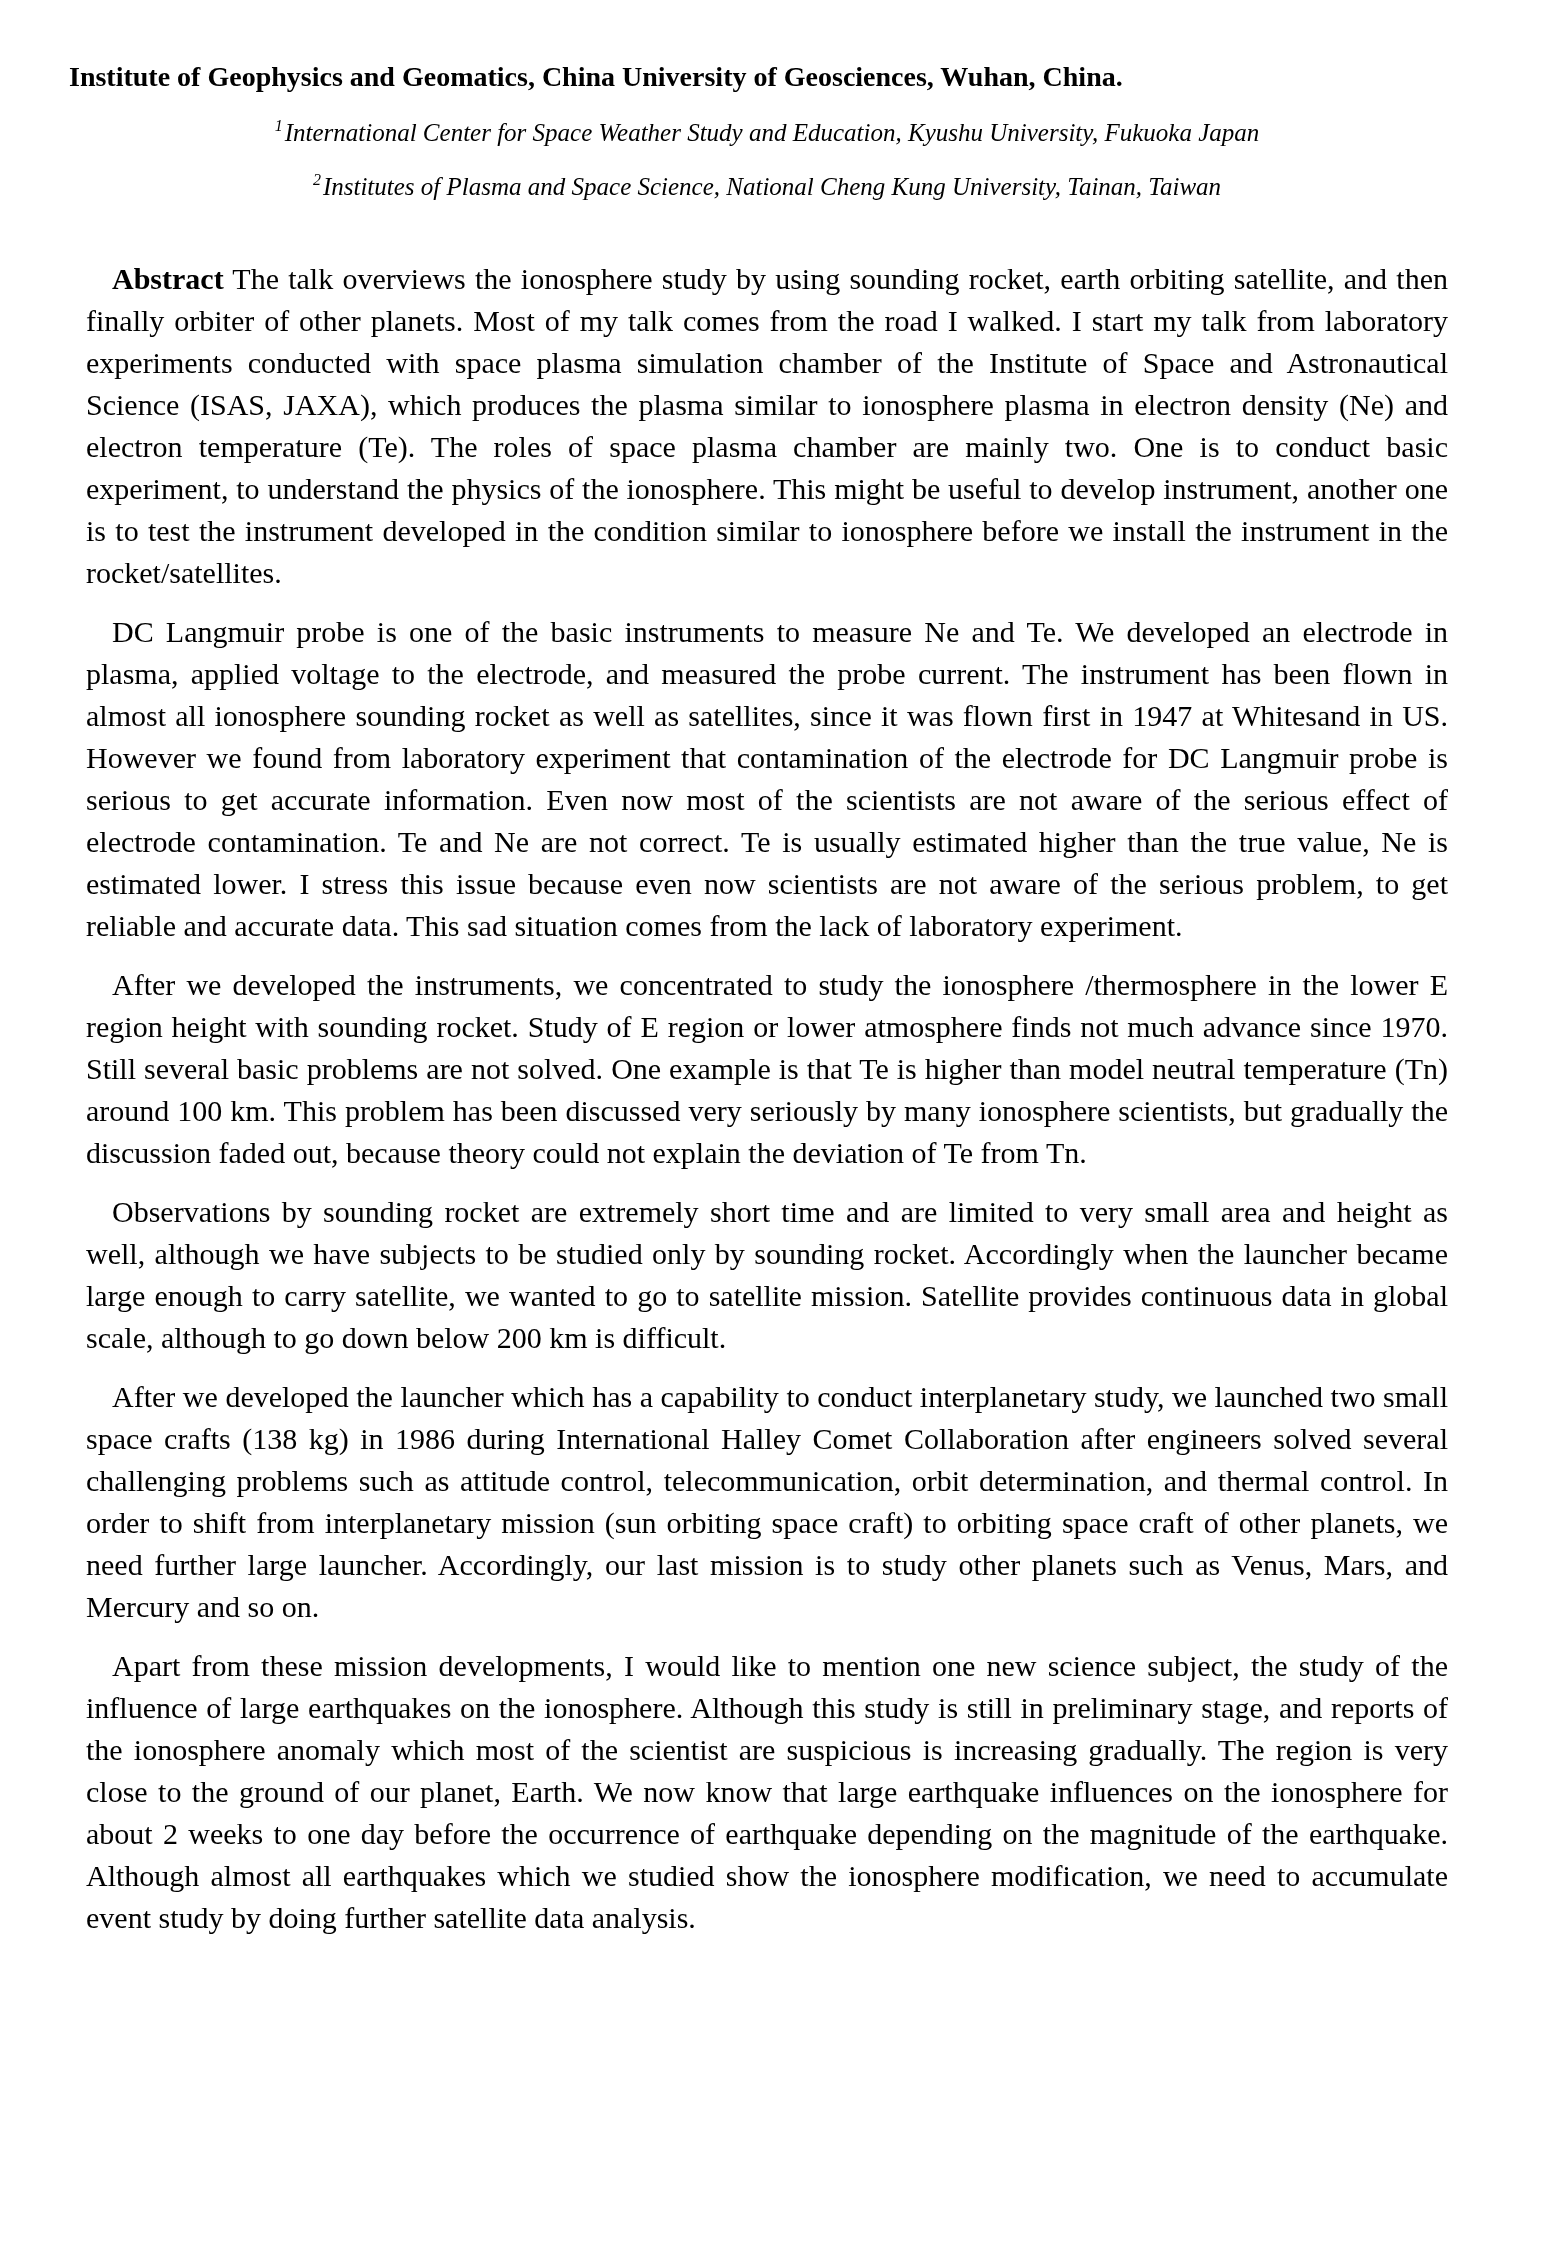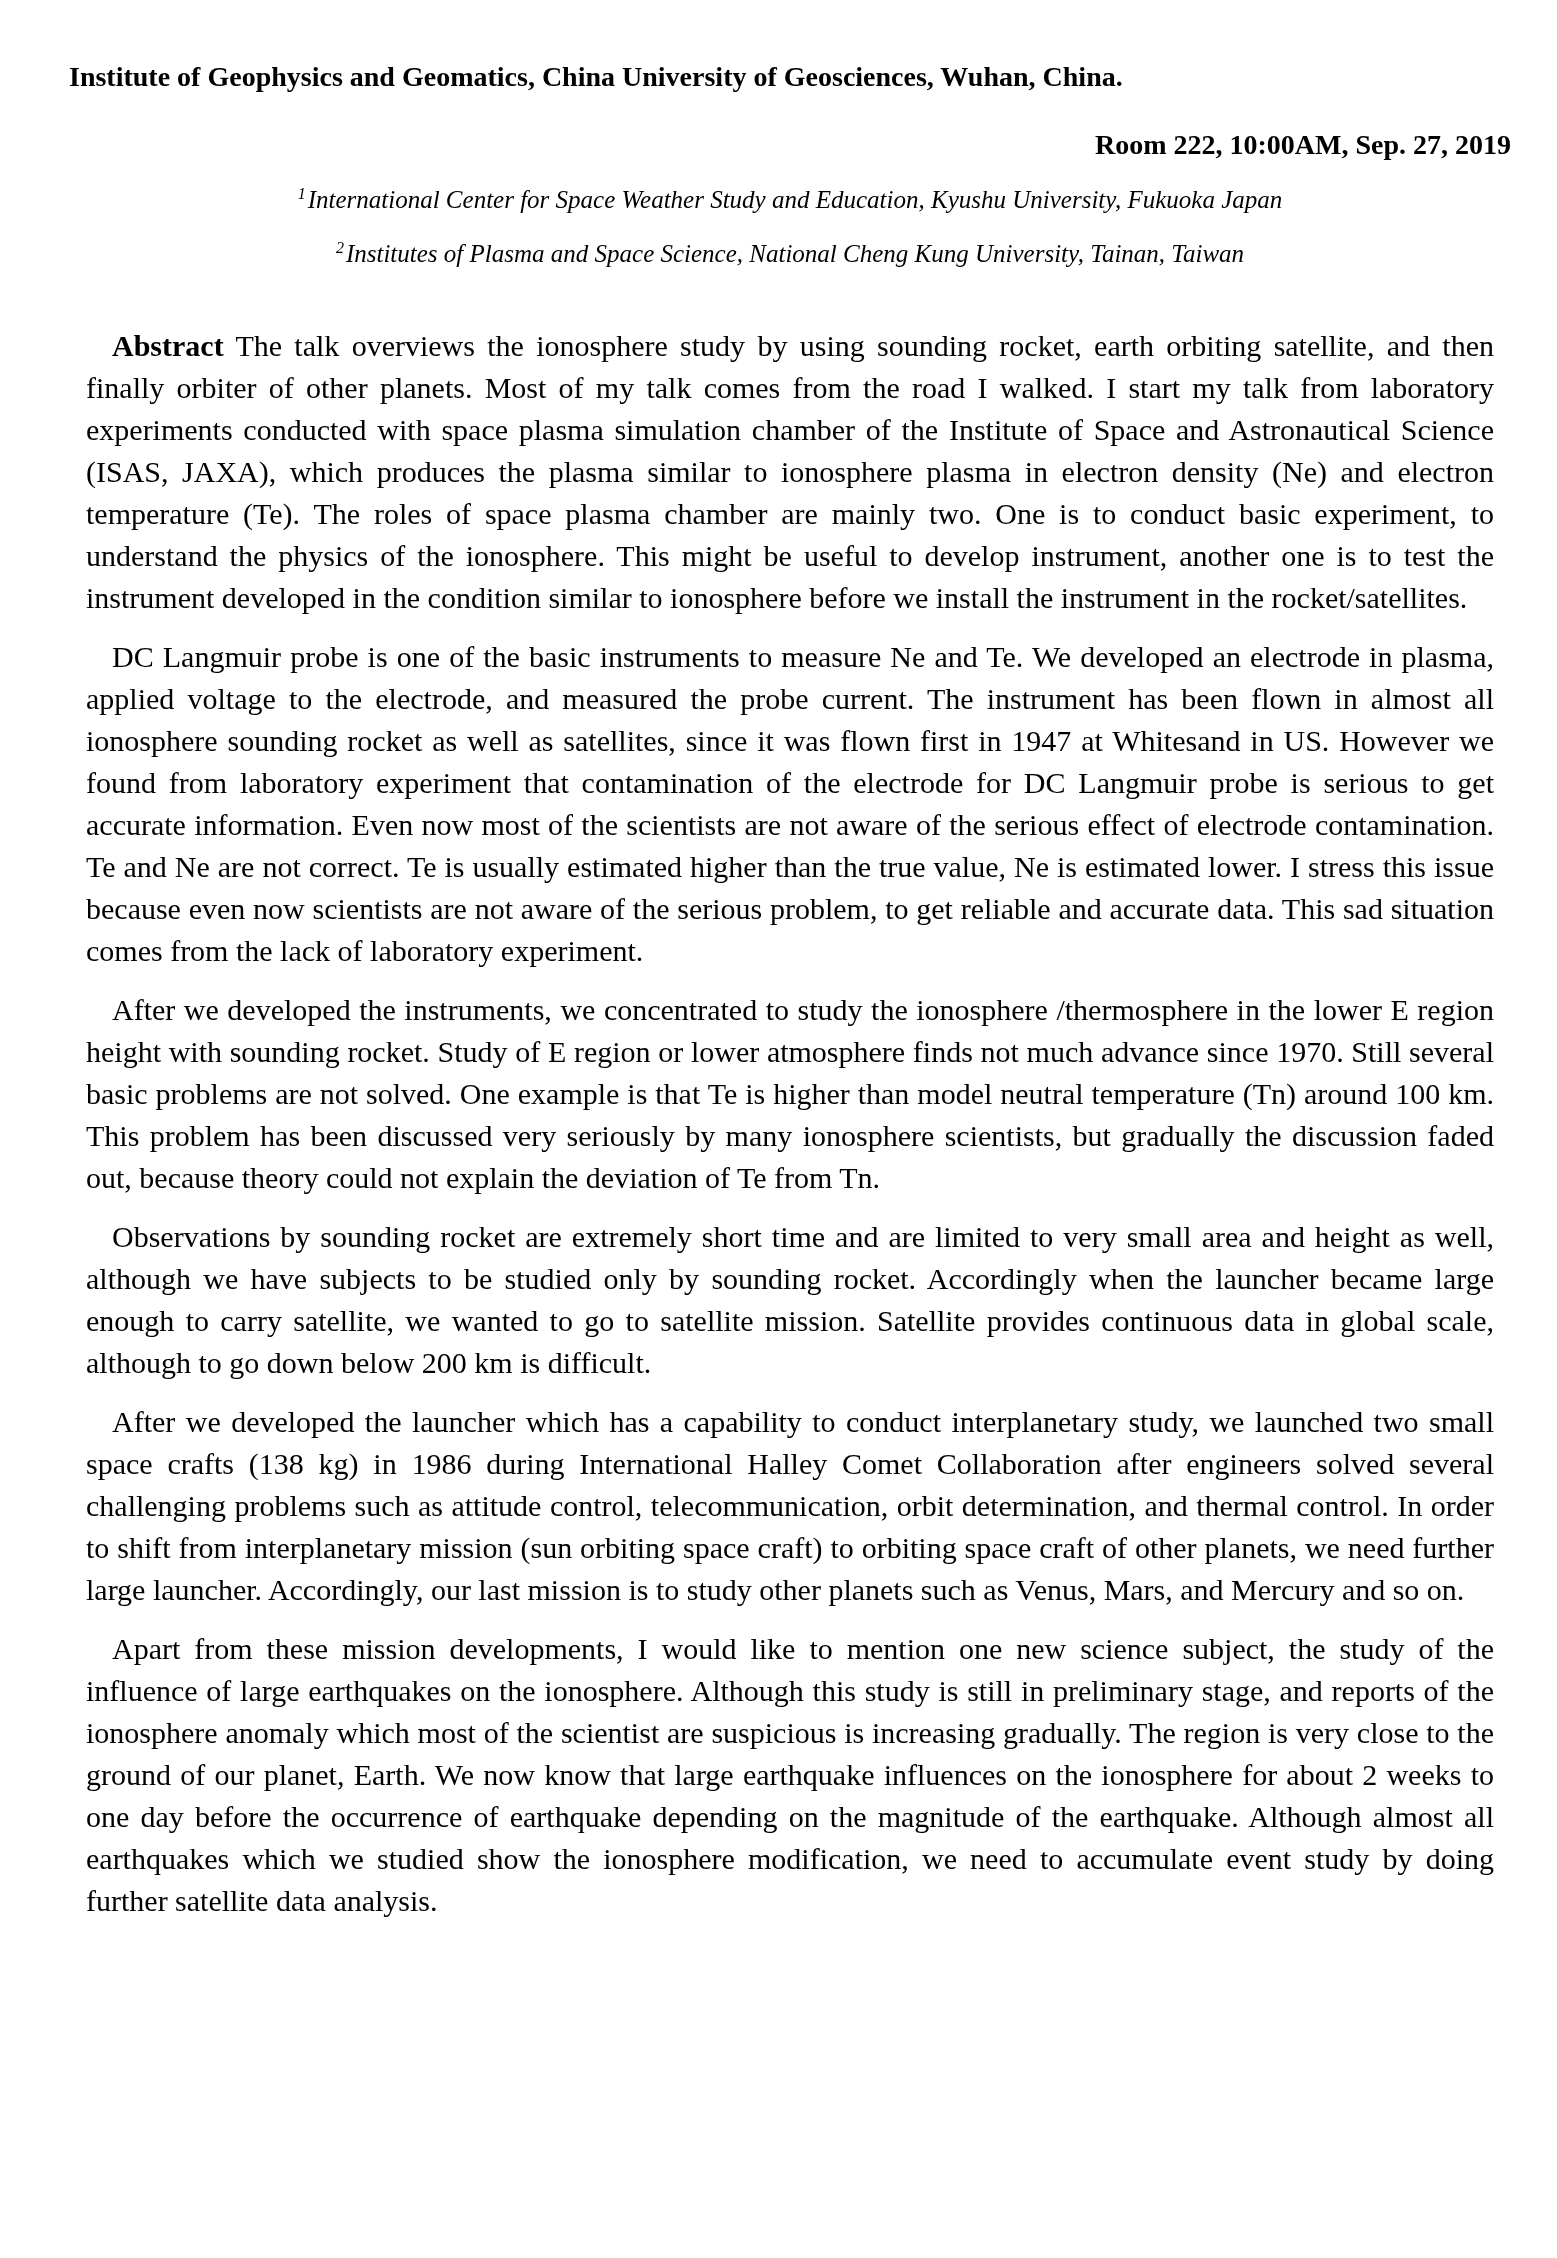--- a/index.html
+++ b/index.html
@@ -6,21 +6,21 @@
     margin: 0;
     padding: 0;
     background: #ffffff;
   }
   .page {
     position: relative;
     width: 1557px;
     min-height: 2258px;
     box-sizing: border-box;
     margin: 0 auto;
-    padding: 60px 46px 60px 69px;
+    padding: 60px 92px 60px 69px;
     background: #ffffff;
     color: #000000;
     font-family: "Liberation Serif", "DejaVu Serif", serif;
   }
   .header-institute {
     font-size: 28px;
     font-weight: bold;
     text-align: left;
     line-height: 1.2;
   }
@@ -76,21 +76,20 @@
     font-weight: bold;
   }
 </style>
 </head>
 <body>
 
 <div class="page">
 
   <div class="header-institute">Institute of Geophysics and Geomatics, China University of Geosciences, Wuhan, China.</div>
 
-  <div class="header-venue">Room 222, 10:00AM, Sep. 27, 2019</div>
 
 
 
   <div class="affiliation"><sup>1</sup><span>International Center for Space Weather Study and Education, Kyushu University, Fukuoka Japan</span></div>
 
   <div class="affiliation"><sup>2</sup><span>Institutes of Plasma and Space Science, National Cheng Kung University, Tainan, Taiwan</span></div>
 
   <div class="body-text">
     <p><span class="abstract-label">Abstract</span> <span>The talk overviews the ionosphere study by using sounding rocket, earth orbiting satellite, and then finally orbiter of other planets. Most of my talk comes from the road I walked. I start my talk from laboratory experiments conducted with space plasma simulation chamber of the Institute of Space and Astronautical Science (ISAS, JAXA), which produces the plasma similar to ionosphere plasma in electron density (Ne) and electron temperature (Te). The roles of space plasma chamber are mainly two. One is to conduct basic experiment, to understand the physics of the ionosphere. This might be useful to develop instrument, another one is to test the instrument developed in the condition similar to ionosphere before we install the instrument in the rocket/satellites.</span></p>
     <p>DC Langmuir probe is one of the basic instruments to measure Ne and Te. We developed an electrode in plasma, applied voltage to the electrode, and measured the probe current. The instrument has been flown in almost all ionosphere sounding rocket as well as satellites, since it was flown first in 1947 at Whitesand in US. However we found from laboratory experiment that contamination of the electrode for DC Langmuir probe is serious to get accurate information. Even now most of the scientists are not aware of the serious effect of electrode contamination. Te and Ne are not correct. Te is usually estimated higher than the true value, Ne is estimated lower. I stress this issue because even now scientists are not aware of the serious problem, to get reliable and accurate data. This sad situation comes from the lack of laboratory experiment.</p>

